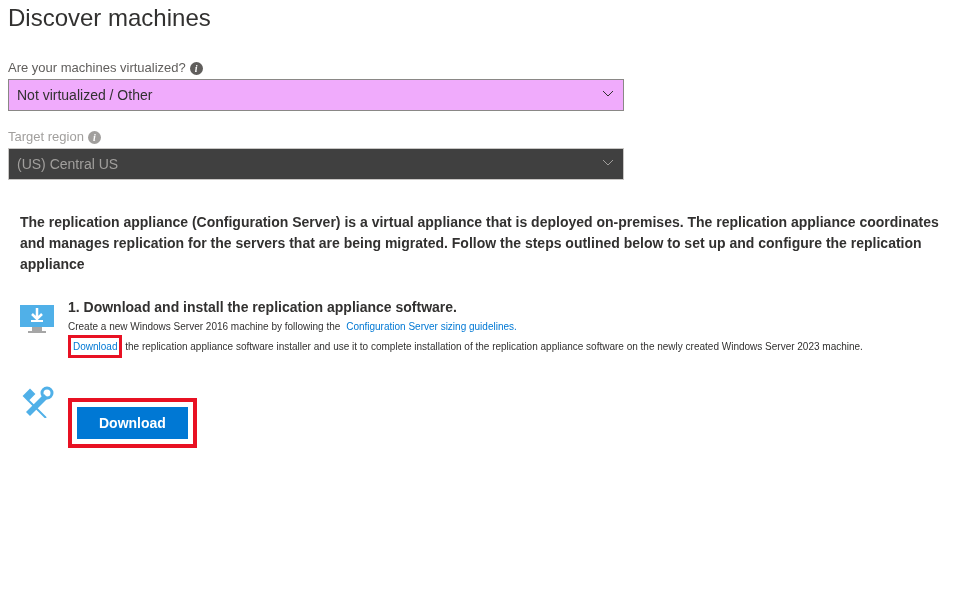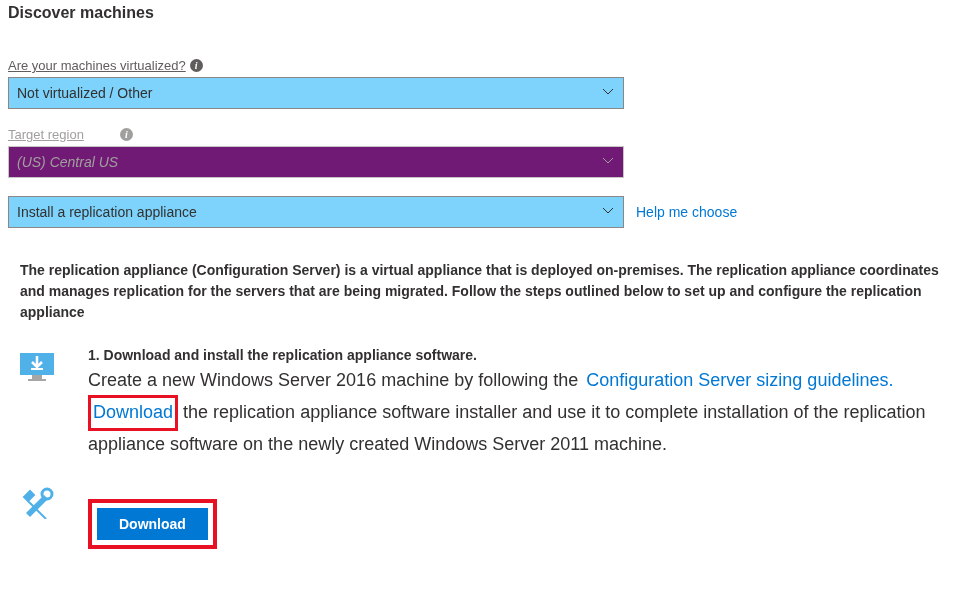--- a/index.html
+++ b/index.html
@@ -1,35 +1,35 @@
 <!DOCTYPE html>
 <html><head>
   <meta charset="utf-8">
   <style>
     * { box-sizing: border-box; margin: 0; padding: 0; }
     body { font-family: "Segoe UI", Arial, sans-serif; font-size: 13px; color: #323130; background: #fff; padding: 0 8px; width: 979px; }
-    .page-title { font-size: 16px; font-weight: 700; color: #323130; margin: 4px 0 36px 0; }
+    .page-title { font-size: 24px; font-weight: 400; color: #323130; margin: 4px 0 28px 0; }
     .field-group { margin-bottom: 18px; }
-    .field-label { font-size: 13px; color: #605e5c; margin-bottom: 4px; display: flex; align-items: center; text-decoration: underline; }
-    .field-label.disabled { color: #a19f9d; gap: 32px; }
+    .field-label { font-size: 13px; color: #605e5c; margin-bottom: 4px; display: flex; align-items: flex-end; }
+    .field-label.disabled { color: #a19f9d; }
     .info-icon { display: inline-flex; width: 13px; height: 13px; border-radius: 50%; background: #605e5c; color: #fff; font-size: 10px; font-weight: bold; align-items: center; justify-content: center; margin-left: 4px; font-style: italic; font-family: Georgia, serif; }
     .info-icon.disabled { background: #a19f9d; }
     .select-box { position: relative; width: 616px; }
-    .select-input { width: 100%; height: 32px; border: 1px solid #8a8886; background: #7dd3fc; padding: 0 30px 0 8px; font-size: 14px; color: #323130; display: flex; align-items: center; cursor: pointer; }
-    .select-input.disabled { background: #701a75; color: #a19f9d; border-color: #c8c6c4; cursor: default; font-style: italic; }
+    .select-input { width: 100%; height: 32px; border: 1px solid #8a8886; background: #f0abfc; padding: 0 30px 0 8px; font-size: 14px; color: #323130; display: flex; align-items: center; cursor: pointer; }
+    .select-input.disabled { background: #404040; color: #a19f9d; border-color: #c8c6c4; cursor: default; }
     .chevron { position: absolute; right: 10px; top: 50%; transform: translateY(-50%); pointer-events: none; }
     .chevron svg { width: 12px; height: 12px; }
     .help-link { color: #0078d4; font-size: 14px; text-decoration: none; margin-left: 12px; display: inline-block; }
     .row-with-link { display: flex; align-items: center; }
     .intro-text { font-weight: 700; font-size: 14px; line-height: 1.5; margin: 32px 0 24px 12px; max-width: 940px; }
-    .step { display: flex; margin: 0 0 24px 12px; max-width: 960px; gap: 20px; }
+    .step { display: flex; margin: 0 0 24px 12px; max-width: 960px; }
     .step-icon { width: 48px; flex-shrink: 0; padding-top: 2px; }
     .step-content { flex: 1; }
     .step-title { font-weight: 700; font-size: 14px; margin-bottom: 4px; }
-    .step-text { font-size: 18px; line-height: 1.55; color: #323130; }
+    .step-text { font-size: 10px; line-height: 1.55; color: #323130; }
     .inline-link { color: #0078d4; text-decoration: none; }
     .highlight-box { border: 3px solid #e81123; padding: 1px 2px; display: inline-block; }
     .highlight-box-btn { border: 4px solid #e81123; padding: 5px; display: inline-block; margin-top: 16px; }
     .download-btn { background: #0078d4; color: #fff; border: none; padding: 8px 22px; font-size: 14px; font-weight: 600; cursor: pointer; }
     .config-link-wrap { margin-left: 3px; }
   </style>
 </head>
 <body>
 
 <h1 class="page-title">Discover machines</h1>
@@ -58,52 +58,40 @@
     <div class="select-input disabled">(US) Central US</div>
     <span class="chevron">
       <svg viewBox="0 0 12 12">
           <path d="M1 3.5 L6 8.5 L11 3.5" stroke="#a19f9d" stroke-width="1" fill="none"></path>
         </svg>
     </span>
   </div>
 </div>
 
 <div class="field-group">
-  <div class="row-with-link">
-    <div class="select-box">
-      <div class="select-input">Install a replication appliance</div>
-      <span class="chevron">
-        <svg viewBox="0 0 12 12">
-            <path d="M1 3.5 L6 8.5 L11 3.5" stroke="#323130" stroke-width="1" fill="none"></path>
-          </svg>
-      
-      </span>
-    </div>
-    <a href="#" class="help-link">Help me choose</a>
-  </div>
 </div>
 
 <p class="intro-text">The replication appliance (Configuration Server) is a virtual appliance that is deployed on-premises. The replication appliance coordinates and manages replication for the servers that are being migrated. Follow the steps outlined below to set up and configure the replication appliance</p>
 
 <div class="step">
   <div class="step-icon">
     <svg width="34" height="32" viewBox="0 0 34 32">
       <rect x="0" y="4" width="34" height="22" fill="#50b0e8"></rect>
       <rect x="12" y="26" width="10" height="4" fill="#a6a6a6"></rect>
       <rect x="8" y="30" width="18" height="2" fill="#a6a6a6"></rect>
       <path d="M17 7 L17 17 M12 13 L17 18 L22 13" stroke="#fff" stroke-width="2.5" fill="none"></path>
       <line x1="11" y1="20" x2="23" y2="20" stroke="#fff" stroke-width="2"></line>
     </svg>
   </div>
   <div class="step-content">
     <div class="step-title">1. Download and install the replication appliance software.</div>
     <div class="step-text">
       <span>Create a new Windows Server 2016 machine by following the </span><span class="config-link-wrap"><a href="#" class="inline-link">Configuration Server sizing guidelines.</a></span>
       <br>
-      <span class="highlight-box"><a href="#" class="inline-link">Download</a></span><span> the replication appliance software installer and use it to complete installation of the replication appliance software on the newly created Windows Server 2011 machine.</span>
+      <span class="highlight-box"><a href="#" class="inline-link">Download</a></span><span> the replication appliance software installer and use it to complete installation of the replication appliance software on the newly created Windows Server 2023 machine.</span>
     </div>
   </div>
 </div>
 
 <div class="step">
   <div class="step-icon">
     <svg width="34" height="34" viewBox="0 0 34 34">
       <path d="M6 28 L24 10 L28 14 L10 32 Z" fill="#50b0e8"></path>
       <circle cx="27" cy="9" r="5" fill="none" stroke="#50b0e8" stroke-width="3"></circle>
       <path d="M10 6 L4 12 L8 16 L14 10 Z M8 16 L26 34" fill="#50b0e8" stroke="#50b0e8" stroke-width="2"></path>

